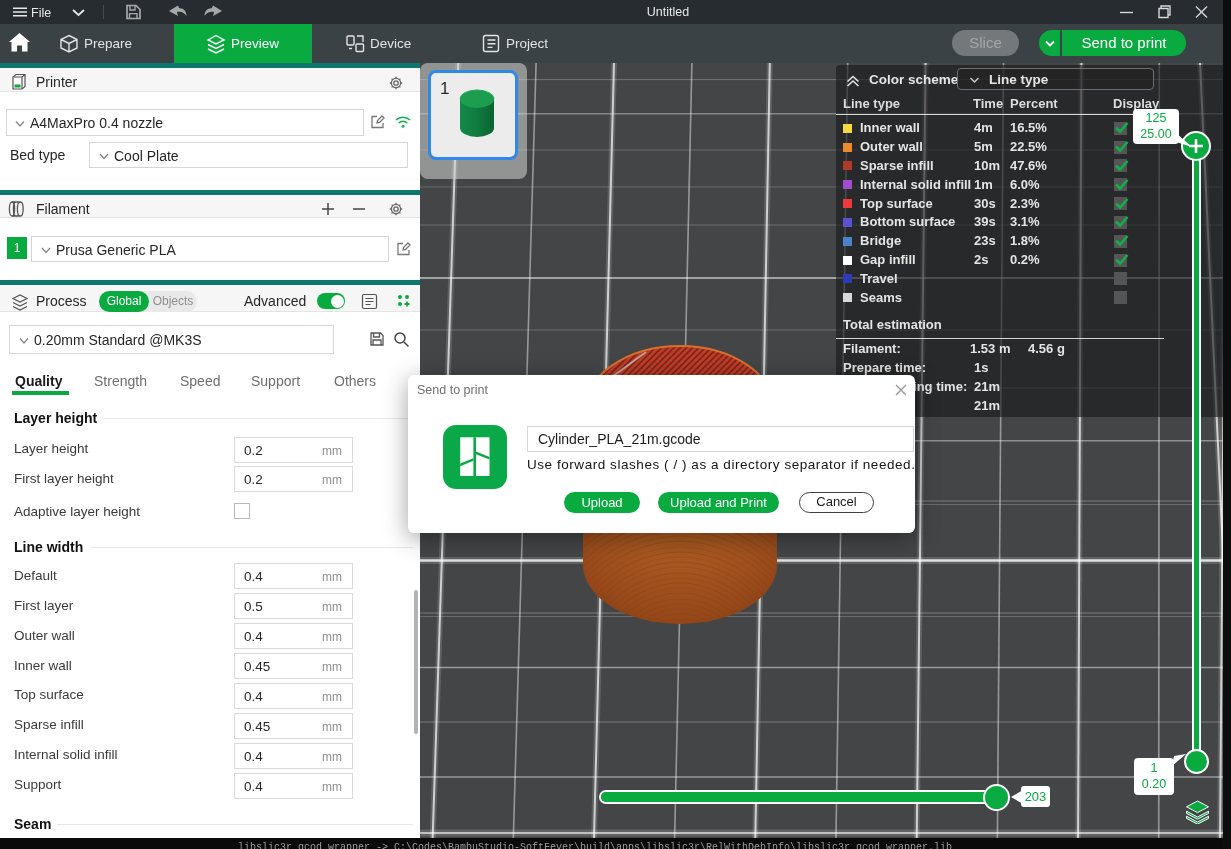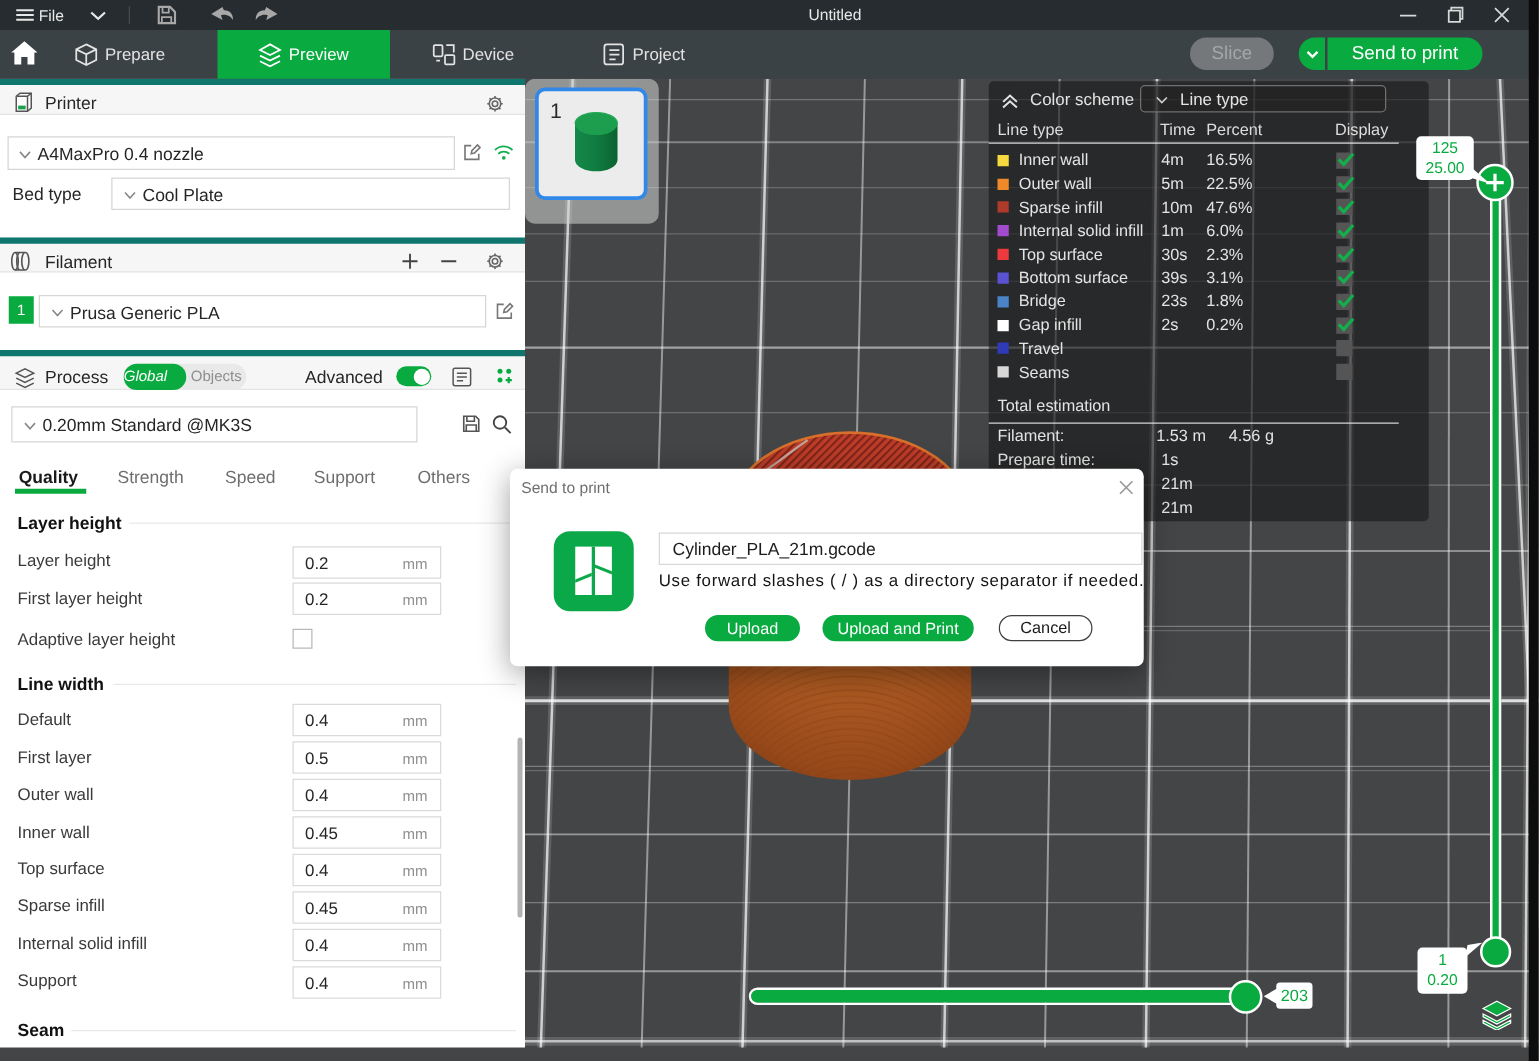--- a/index.html
+++ b/index.html
@@ -295,21 +295,21 @@
     <div class="sechead" style="top:217px;height:32px;">
       <svg width="20" height="32" style="position:absolute;left:10px;top:0;" viewBox="0 0 20 32">
           <g stroke="#555" stroke-width="1.2" fill="none">
             <path d="M3 13.5 L10 10 L17 13.5 L10 17 Z"></path>
             <path d="M3 17.5 L10 21 L17 17.5"></path>
             <path d="M3 21.5 L10 25 L17 21.5"></path>
           </g>
         </svg>
       <span class="sechead-t" style="top:8px;">Process</span>
       <div style="position:absolute;left:99px;top:5.5px;width:98px;height:21px;background:#E9E9E9;border-radius:11px;">
-        <div style="position:absolute;left:0;top:0;width:50px;height:21px;background:#09AB40;border-radius:11px;color:#fff;font-size:12px;text-align:left;line-height:21px;font-style:italic;">Global</div>
+        <div style="position:absolute;left:0;top:0;width:50px;height:21px;background:#09AB40;border-radius:11px;color:#fff;font-size:12px;text-align:center;line-height:21px;">Global</div>
         <div style="position:absolute;left:50px;top:0;width:48px;height:21px;color:#8e8e8e;font-size:12px;text-align:center;line-height:21px;">Objects</div>
       </div>
       <span style="position:absolute;left:244px;top:8px;font-size:14px;color:#262626;">Advanced</span>
       <div style="position:absolute;left:317px;top:8px;width:28px;height:16px;background:#09AB40;border-radius:8px;">
           <div style="position:absolute;right:1.5px;top:1.5px;width:13px;height:13px;background:#fff;border-radius:50%;"></div>
         </div>
       <svg width="17" height="17" style="position:absolute;left:361px;top:8px;" viewBox="0 0 17 17">
           <g stroke="#555" stroke-width="1.2" fill="none">
             <rect x="1.5" y="1.5" width="14" height="14" rx="1.5"></rect>
             <path d="M4.5 5.5 h8 M4.5 8.5 h8 M4.5 11.5 h5"></path>
@@ -435,21 +435,21 @@
               <stop offset="1" stop-color="#0A6330"></stop>
         </linearGradient>
           </defs>
         <path d="M5 10 L5 39 A17 9 0 0 0 39 39 L39 10 Z" fill="url(#cylg)"></path>
         <ellipse cx="22" cy="10" rx="17" ry="9" fill="#1D9E4F"></ellipse>
         <path d="M5 10 A17 9 0 0 1 39 10" fill="none" stroke="#23A855" stroke-width="1"></path>
       </svg>
     </div>
   </div>
 
-  <div style="position:absolute;left:791px;top:65px;width:352px;height:352px;background:rgba(24,25,26,0.62);border-radius:4px;z-index:5;">
+  <div style="position:absolute;left:836px;top:65px;width:396px;height:352px;background:rgba(24,25,26,0.62);border-radius:4px;z-index:5;font-weight:bold;">
       <svg width="16" height="14" style="position:absolute;left:9px;top:9px;" viewBox="0 0 16 14">
         <g stroke="#E4E4E4" stroke-width="1.6" fill="none">
           <path d="M2.5 7.5 L8 2.5 L13.5 7.5 M2.5 12 L8 7 L13.5 12"></path>
         </g>
       </svg>
       <div style="position:absolute;left:33px;top:7px;font-size:13.5px;color:#E4E4E4;">Color scheme</div>
       <div style="position:absolute;left:121px;top:3px;width:197px;height:22px;border:1px solid #6f6f6f;border-radius:4px;background:rgba(30,30,30,0.45);">
         <svg width="13" height="22" style="position:absolute;left:10px;top:0;" viewBox="0 0 13 22">
           <path d="M2.5 9 l4 4 4-4" stroke="#ccc" stroke-width="1.4" fill="none"></path>
         </svg>
@@ -602,13 +602,14 @@
     <div style="position:absolute;left:119px;top:51px;width:387px;height:26px;border:1px solid #D8D8D8;">
       <span style="position:absolute;left:10px;top:4px;font-size:14px;color:#1c1c1c;">Cylinder_PLA_21m.gcode</span>
     </div>
     <div style="position:absolute;left:119px;top:82px;font-size:13.5px;letter-spacing:0.55px;color:#141414;white-space:nowrap;">Use forward slashes ( / ) as a directory separator if needed.</div>
     <div style="position:absolute;left:156px;top:117px;width:76px;height:21px;background:#09AB40;border-radius:10.5px;text-align:center;line-height:21px;font-size:13px;color:#fff;">Upload</div>
     <div style="position:absolute;left:250px;top:117px;width:121px;height:21px;background:#09AB40;border-radius:10.5px;text-align:center;line-height:21px;font-size:13px;color:#fff;">Upload and Print</div>
     <div style="position:absolute;left:391px;top:117px;width:75px;height:21px;background:#fff;border:1.5px solid #3f3f3f;border-radius:10.5px;text-align:center;line-height:18px;font-size:13px;color:#1a1a1a;">Cancel</div>
   </div>
 
   <div class="rightstrip"></div>
+  <div class="console"><span style="margin-left:238px;position:relative;top:4px;display:inline-block;color:#9f9f9f;">libslic3r_gcod_wrapper    -&gt; C:\Codes\BambuStudio-SoftFever\build\apps\libslic3r\RelWithDebInfo\libslic3r_gcod_wrapper.lib</span></div>
 </div>
 
 </body></html>

